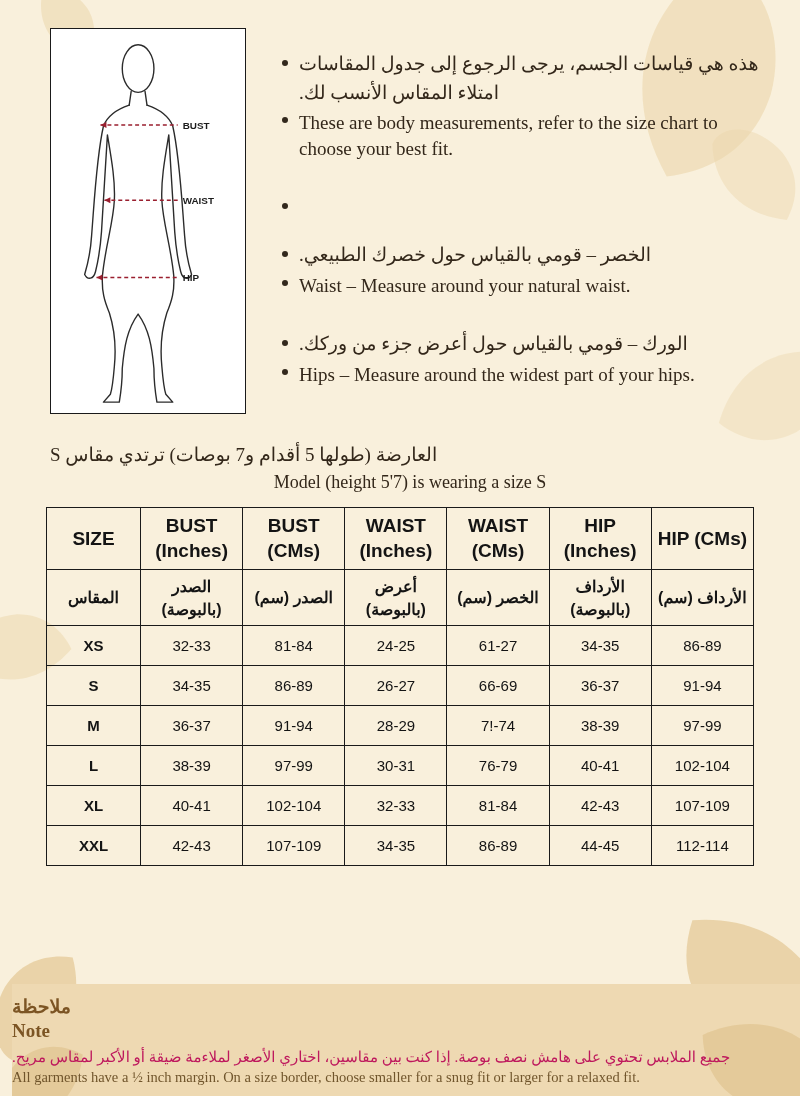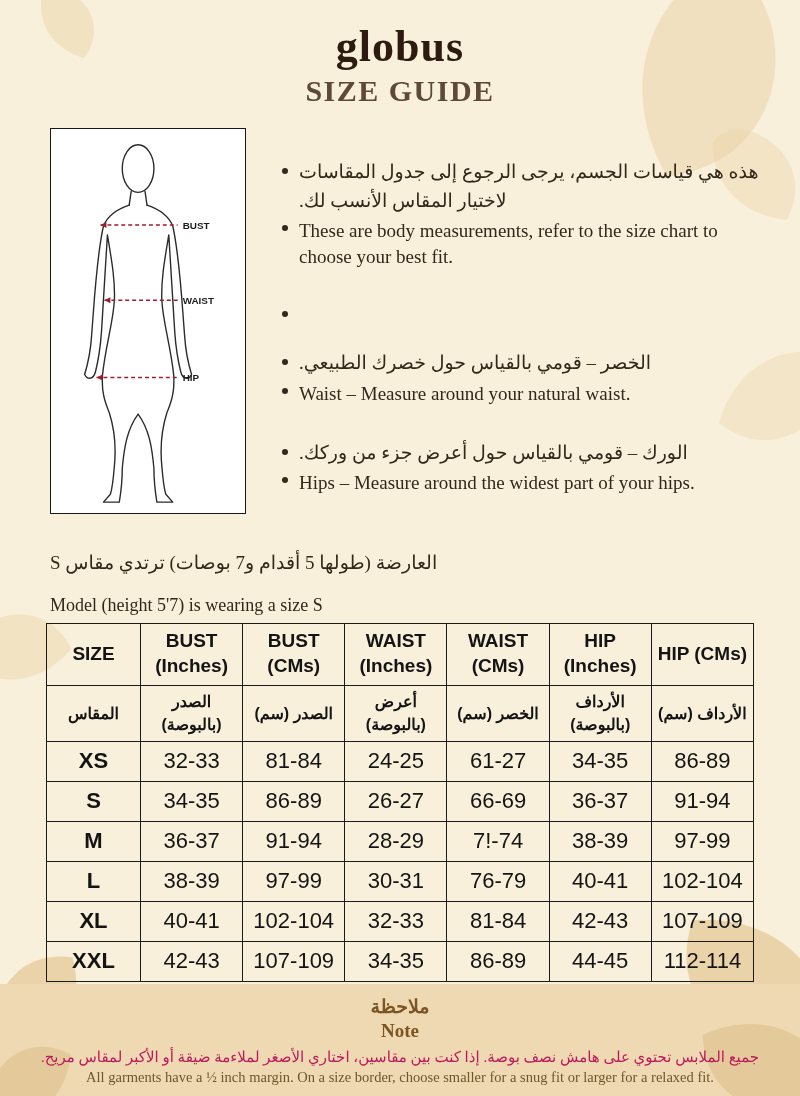--- a/index.html
+++ b/index.html
@@ -24,60 +24,60 @@
   }
   .title {
     font-family:"Liberation Serif", serif;
     font-weight:700; font-size:30px; margin-top:4px;
     color:#5d4936; letter-spacing:1.5px;
   }
 
   .measure-section { display:flex; margin:20px 30px 0 50px; gap:36px; }
   .figure-box {
     width:196px; height:386px; background:#ffffff;
-    border:1.6px solid #1a1a1a; flex-shrink:0;
+    border:1.6px solid #1a1a1a; flex-shrink:0;margin-top:8px;
   }
   .figure-box svg { display:block; width:100%; height:100%; }
   .body-line { fill:none; stroke:#2b2b2b; stroke-width:1.4; stroke-linejoin:round; stroke-linecap:round; }
   .measure-line { stroke:#9a1f2f; stroke-width:1.6; stroke-dasharray:4 3; }
   .measure-label { font-family:"Liberation Sans", sans-serif; font-size:10px; font-weight:bold; fill:#1c1c1c; }
 
   .instructions { flex:1; padding-top:30px; }
   .instr-group { margin-bottom:32px; }
   .instr-line { display:flex; align-items:flex-start; }
   .bullet {
     width:6px; height:6px; border-radius:50%; background:#32281c;
     flex-shrink:0; margin:10px 11px 0 0;
   }
   .instr-line p { flex:1; }
   .ar-text { direction:rtl; text-align:left; font-size:19px; line-height:1.5; color:#33271a; }
   .en-text { font-size:19px; line-height:1.35; color:#33271a; margin-top:3px; }
 
   .model-note { margin:22px 30px 0 50px; }
   .model-note .ar-text { font-size:19px; line-height:1.4; }
-  .model-note .en-text { font-size:18px; margin-top:17px; }
+  .model-note .en-text { font-size:18px; margin-top:2px;text-align:center; }
 
   table.size-table {
-    margin:5px auto 0 46px; width:708px;
+    margin:13px auto 0 46px; width:708px;
     border-collapse:collapse; table-layout:fixed;
     font-family:"Liberation Sans", sans-serif; color:#141414;
   }
   .size-table th, .size-table td {
     border:1.6px solid #1a1a1a; text-align:center; vertical-align:middle;
     padding:2px 3px;
   }
   .size-table .hdr-en th { height:62px; font-size:19px; font-weight:700; line-height:1.3; }
   .size-table .hdr-ar th { height:56px; font-size:16px; font-weight:700; direction:rtl; line-height:1.45; }
-  .size-table tbody td { height:40px; font-size:22px; font-weight:400; }
+  .size-table tbody td { height:40px; font-size:15px; font-weight:400; }
   .size-table tbody td.size-col { font-weight:700; }
   .size-table col.c-size { width:94px; }
 
   .note-band {
-    position:absolute; left:0; right:0; bottom:0; height:112px;
-    background:#eed9b2; z-index:1; text-align:center; overflow:hidden;
+    position:absolute; left:12px; right:0; bottom:0; height:112px;
+    background:#eed9b2; z-index:1; text-align:left; overflow:hidden;
   }
   .note-inner { position:relative; z-index:2; padding-top:11px; }
   .note-leaf { position:absolute; z-index:1; pointer-events:none; }
   .note-leaf svg { display:block; width:100%; height:100%; }
   .note-heading-ar { font-family:"Liberation Sans", sans-serif; direction:rtl; font-size:19px; font-weight:700; color:#7c5524; }
   .note-heading-en { font-family:"Liberation Serif", serif; font-size:19px; font-weight:700; color:#7c5524; margin-top:2px; }
   .note-body-ar { direction:rtl; font-size:15px; color:#be185d; margin-top:6px; }
   .note-body-en { font-size:14.5px; color:#70552c; margin-top:3px; }
 </style>
 </head>
@@ -114,24 +114,20 @@
     </svg>
 </div>
 <div class="leaf" style="right:-46px; top:895px; width:190px; height:190px; transform:rotate(320deg); opacity:.7;">
   <svg viewBox="0 0 100 100">
       <path d="M50 2 C78 22 90 55 72 88 C55 100 30 80 25 52 C22 28 34 12 50 2 Z" fill="#e4c894"></path>
     </svg>
 </div>
 
 <div class="content">
 
-  <header>
-    <div class="logo">globus</div>
-    <div class="title">SIZE GUIDE</div>
-  </header>
 
   <section class="measure-section">
 
     <div class="figure-box">
       <svg viewBox="0 0 196 386">
 
         <ellipse class="body-line" cx="88" cy="39" rx="16" ry="24"></ellipse>
 
         <path class="body-line" d="M81 62 L79 76 M95 62 L97 76"></path>
 
@@ -149,21 +145,21 @@
         <polygon points="46,250 52,247 52,253" fill="#9a1f2f"></polygon>
         <text class="measure-label" x="133" y="254">HIP</text>
       </svg>
     </div>
 
     <div class="instructions">
 
       <div class="instr-group">
         <div class="instr-line">
           <span class="bullet"></span>
-          <p class="ar-text" dir="rtl">هذه هي قياسات الجسم، يرجى الرجوع إلى جدول المقاسات لاختيار المقاس الأنسب لك.</p>
+          <p class="ar-text" dir="rtl">هذه هي قياسات الجسم، يرجى الرجوع إلى جدول المقاسات امتلاء المقاس الأنسب لك.</p>
         </div>
         <div class="instr-line">
           <span class="bullet"></span>
           <p class="en-text">These are body measurements, refer to the size chart to choose your best fit.</p>
         </div>
       </div>
 
       <div class="instr-group">
         <div class="instr-line">
           <span class="bullet"></span>

